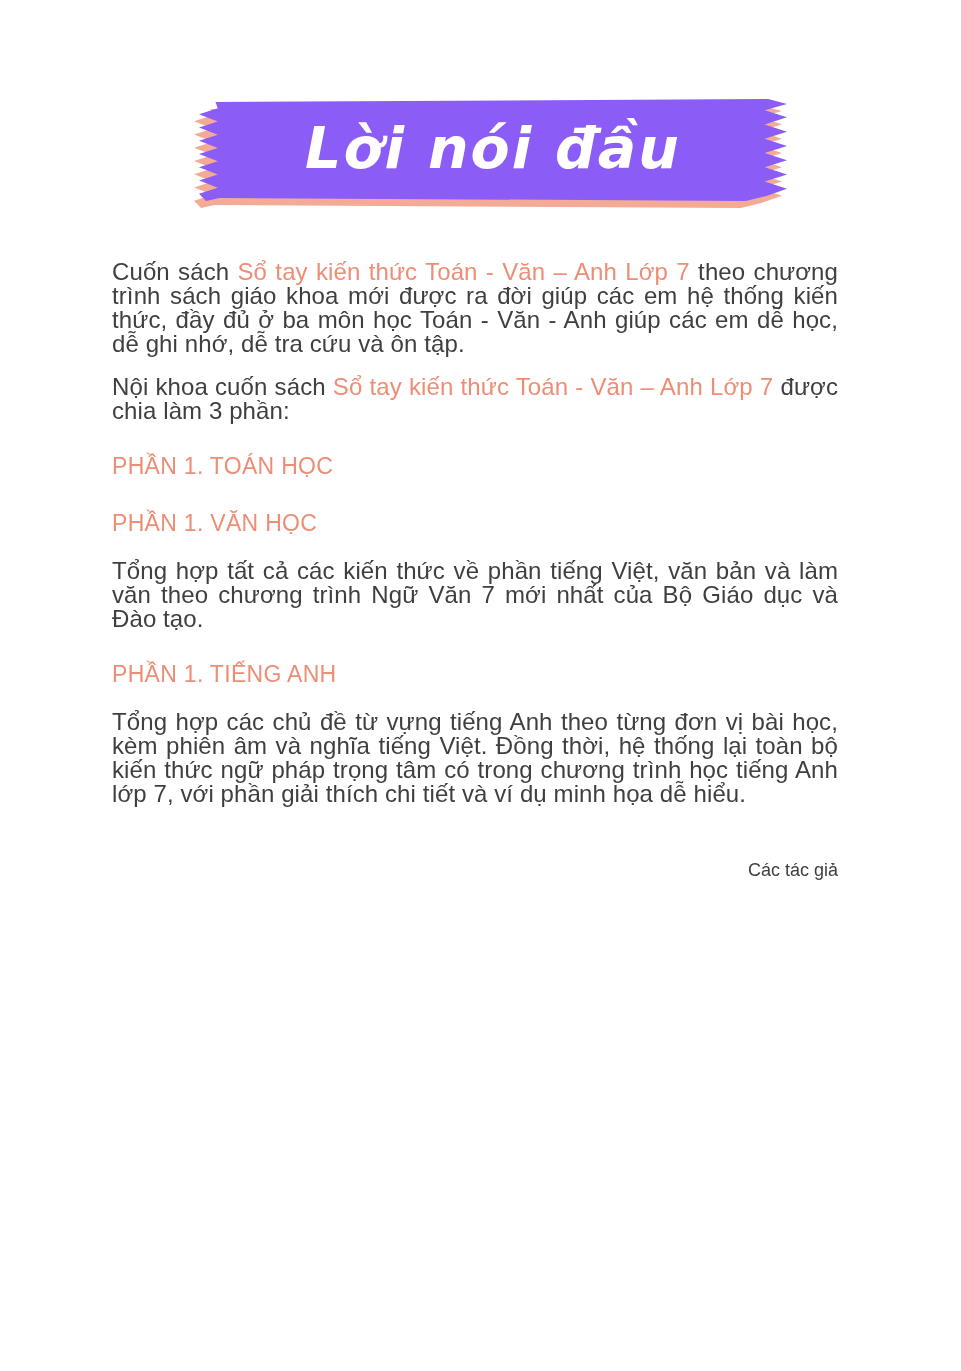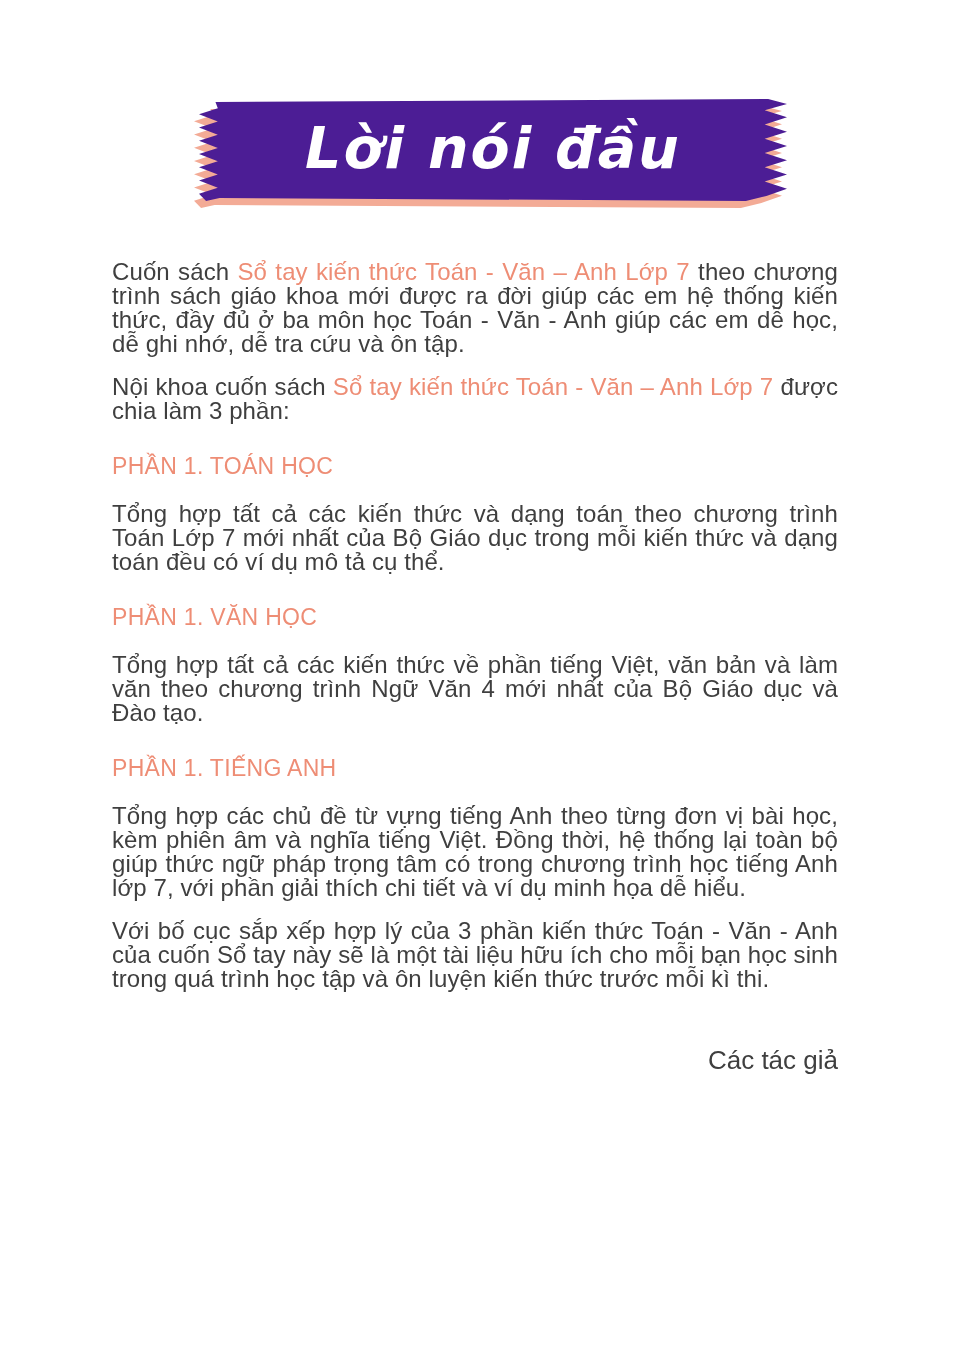--- a/index.html
+++ b/index.html
@@ -38,21 +38,21 @@
       0% 93%, 3.2% 87%, 0% 80%, 3.2% 74%, 0% 67%, 3.2% 61%,
       0% 54%, 3.2% 48%, 0% 41%, 3.2% 35%, 0% 28%, 3.2% 22%,
       0% 15%, 3.2% 9%
     );
   }
   .banner-shadow {
     background: #f3ab96;
     transform: translate(-5px, 7px);
   }
   .banner {
-    background: #4c1d95;
+    background: #8b5cf6;
     display: flex;
     align-items: center;
     justify-content: center;
   }
   .banner-title {
     color: #ffffff;
     font-family: "DejaVu Sans", sans-serif;
     font-size: 57px;
     font-weight: 700;
     font-style: italic;
@@ -79,21 +79,21 @@
   .section-heading {
     color: #ee8d75;
     font-size: 23px;
     font-weight: 400;
     line-height: 28px;
     margin: 29px 0 22px 0;
     letter-spacing: 0.3px;
     text-align: left;
   }
   .signature {
-    font-size: 26px;
+    font-size: 18px;
     text-align: right;
     margin-top: 54px;
     color: #3f3f3f;
   }
 </style>
 </head>
 <body>
 
 <div class="page">
 
@@ -104,27 +104,25 @@
     </div>
   </div>
 
   <div class="content">
 
     <p class="body-text"><span>Cuốn sách </span><span class="accent">Sổ tay kiến thức Toán - Văn – Anh Lớp 7</span><span>  theo chương trình sách giáo khoa mới được ra đời giúp các em hệ thống kiến thức, đầy đủ  ở ba môn học Toán - Văn  - Anh giúp các em dễ học, dễ ghi nhớ, dễ tra cứu và ôn tập.</span></p>
 
     <p class="body-text"><span>Nội khoa cuốn sách </span><span class="accent">Sổ tay kiến thức Toán - Văn – Anh Lớp 7</span><span>  được chia làm 3 phần:</span></p>
 
     <h2 class="section-heading">PHẦN 1. TOÁN HỌC</h2>
-    <p class="body-text">Tổng hợp tất cả các kiến thức và dạng toán theo chương trình Toán Lớp 7 mới nhất của Bộ Giáo dục trong mỗi kiến thức và dạng toán đều có ví dụ mô tả cụ thể.</p>
 
     <h2 class="section-heading">PHẦN 1. VĂN HỌC</h2>
-    <p class="body-text">Tổng hợp tất cả các kiến thức về phần tiếng Việt, văn bản và làm văn theo chương trình Ngữ Văn 4 mới nhất của Bộ Giáo dục và Đào tạo.</p>
+    <p class="body-text">Tổng hợp tất cả các kiến thức về phần tiếng Việt, văn bản và làm văn theo chương trình Ngữ Văn 7 mới nhất của Bộ Giáo dục và Đào tạo.</p>
 
     <h2 class="section-heading">PHẦN 1. TIẾNG ANH</h2>
-    <p class="body-text">Tổng hợp các chủ đề từ vựng tiếng Anh theo từng đơn vị bài học, kèm phiên âm và nghĩa tiếng Việt. Đồng thời, hệ thống lại toàn bộ giúp thức ngữ pháp trọng tâm có trong chương trình học tiếng Anh lớp 7, với phần giải thích chi tiết và ví dụ minh họa dễ hiểu.</p>
+    <p class="body-text">Tổng hợp các chủ đề từ vựng tiếng Anh theo từng đơn vị bài học, kèm phiên âm và nghĩa tiếng Việt. Đồng thời, hệ thống lại toàn bộ kiến thức ngữ pháp trọng tâm có trong chương trình học tiếng Anh lớp 7, với phần giải thích chi tiết và ví dụ minh họa dễ hiểu.</p>
 
-    <p class="body-text">Với bố cục sắp xếp hợp lý của 3 phần kiến thức Toán - Văn - Anh của cuốn Sổ tay này sẽ là một tài liệu hữu ích cho mỗi bạn học sinh trong quá trình học tập và ôn luyện kiến thức trước mỗi kì thi.</p>
 
     <p class="signature">Các tác giả</p>
 
   </div>
 
 </div>
 
 </body></html>

